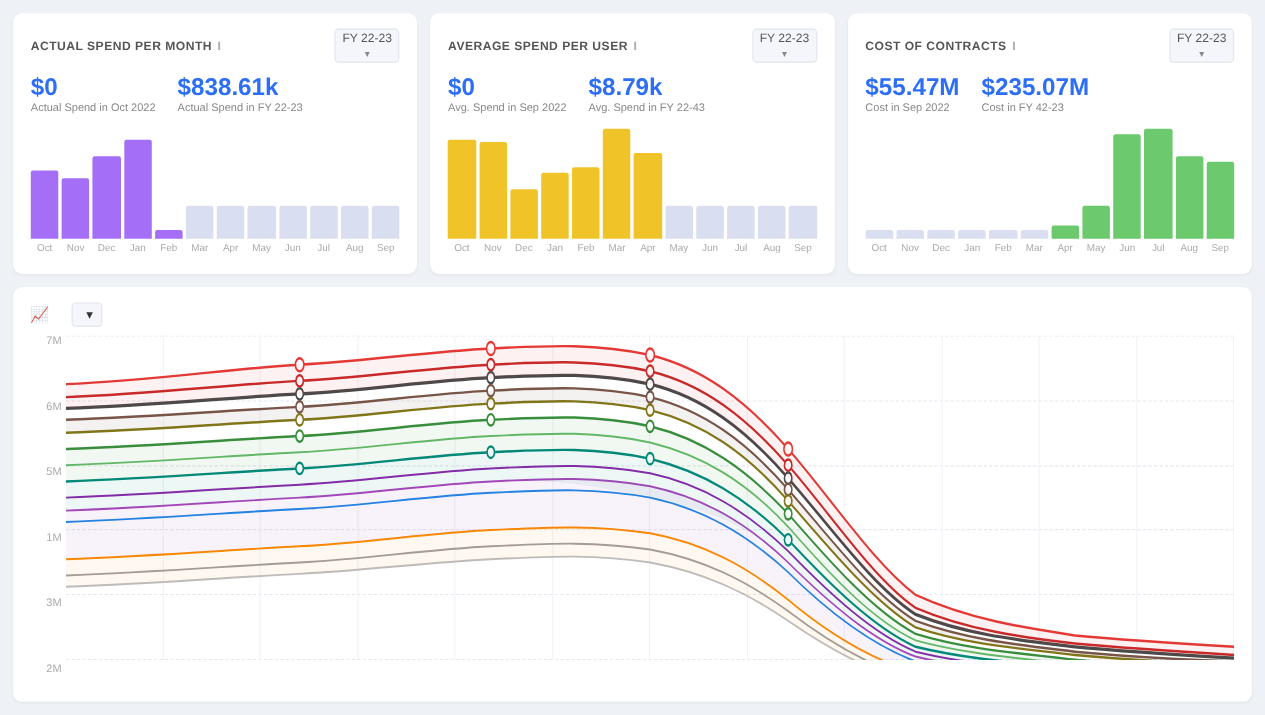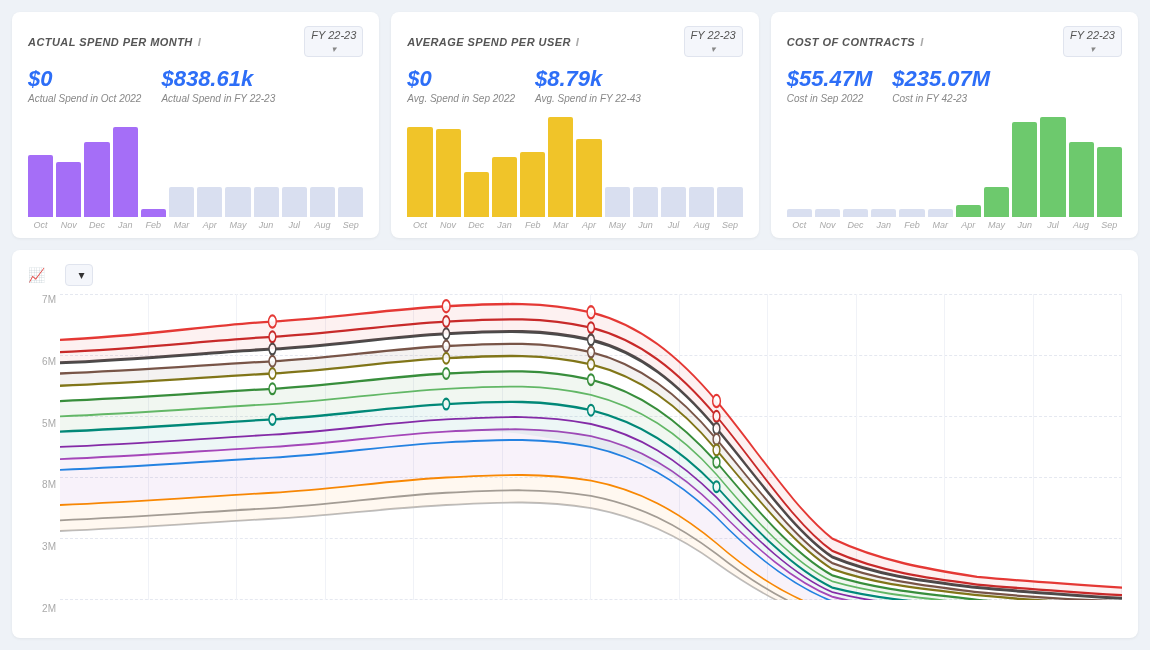--- a/index.html
+++ b/index.html
@@ -24,24 +24,23 @@
     
     .top-row {
       display: flex;
       gap: 12px;
       flex: 0 0 auto;
     }
 
     .card {
       background: #fff;
       border-radius: 8px;
-      padding: 14px 16px 8px;
+      padding: 14px 16px 19px;
       flex: 1;
       box-shadow: 0 1px 3px rgba(0,0,0,0.06);
-      font-style: italic;
     }
 
     .card-header {
       display: flex;
       align-items: center;
       justify-content: space-between;
       margin-bottom: 10px;
     }
 
     .card-title {
@@ -478,21 +477,21 @@
       <div class="dept-selector">
         <span></span>
         <span>▾</span>
       </div>
     </div>
     <div class="line-chart-container">
       <div class="y-axis">
         <span class="y-label">7M</span>
         <span class="y-label">6M</span>
         <span class="y-label">5M</span>
-        <span class="y-label">8M</span>
+        <span class="y-label">1M</span>
         <span class="y-label">3M</span>
         <span class="y-label">2M</span>
       </div>
       <div class="chart-area">
         <div class="grid-lines">
           <div class="grid-line"></div>
           <div class="grid-line"></div>
           <div class="grid-line"></div>
           <div class="grid-line"></div>
           <div class="grid-line"></div>

